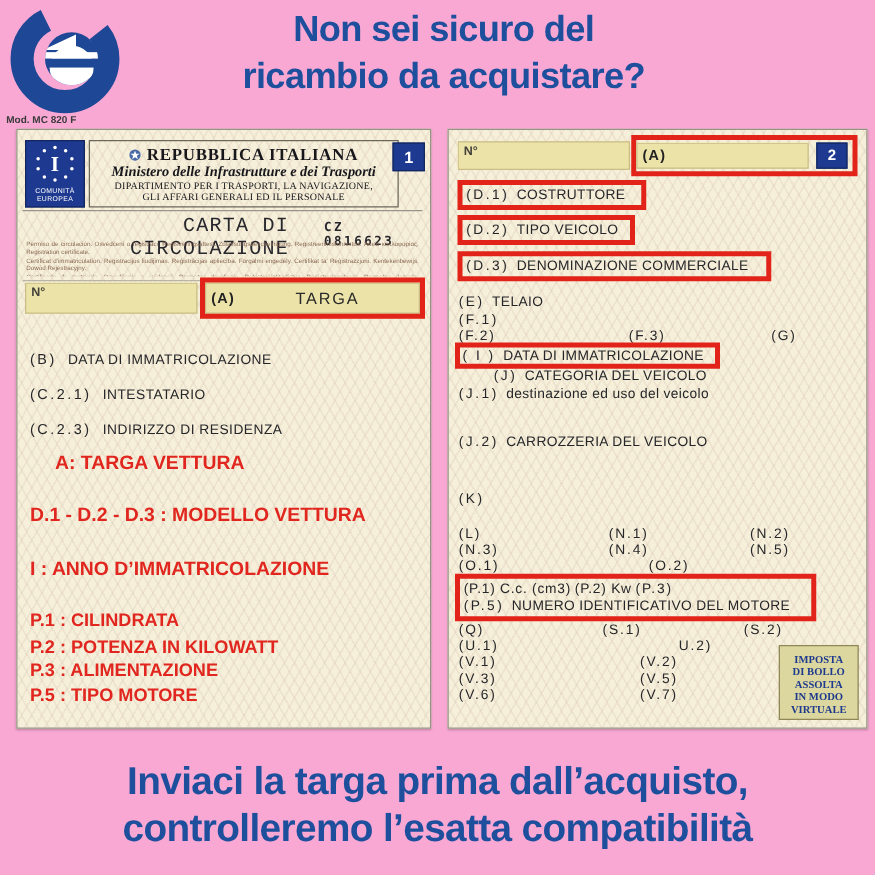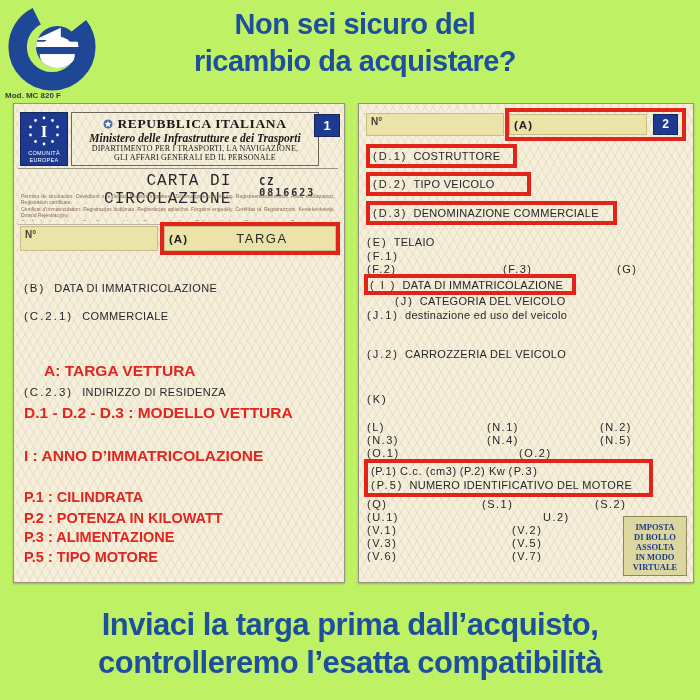--- a/index.html
+++ b/index.html
@@ -1,16 +1,16 @@
 <!DOCTYPE html>
 <html><head>
 <meta charset="utf-8">
 <style>
   html,body{margin:0;padding:0;background:#ffffff;}
-  .page{position:relative;width:700px;height:700px;background:#bef264;overflow:hidden;
+  .page{position:relative;width:700px;height:700px;background:#f9a8d4;overflow:hidden;
         font-family:"Liberation Sans",sans-serif;}
 
   
   .logo{position:absolute;left:8px;top:2px;width:88px;height:90px;}
   .headline{position:absolute;left:95px;top:6px;width:520px;text-align:center;
             color:#1d4f9c;font-weight:bold;font-size:29px;line-height:37px;letter-spacing:-0.5px;}
   .mod-label{position:absolute;left:5px;top:91px;font-size:8px;font-weight:bold;color:#3a3a3a;}
 
   
   .panel{position:absolute;top:103px;height:478px;background-color:#f6f0da;
@@ -172,23 +172,23 @@
 
     <div class="lp-targa beige red-frame">
       <span class="acode">(A)</span>
       <span class="targa-val">TARGA</span>
     </div>
 
     <div class="field-row" style="top:178px;">
       <span class="fcode">(B)</span><span class="flabel">DATA DI IMMATRICOLAZIONE</span>
     </div>
     <div class="field-row" style="top:206px;">
-      <span class="fcode">(C.2.1)</span><span class="flabel">COMMERCIALE</span>
-    </div>
-    <div class="field-row" style="top:234px;margin-top:48px;">
+      <span class="fcode">(C.2.1)</span><span class="flabel">INTESTATARIO</span>
+    </div>
+    <div class="field-row" style="top:234px;">
       <span class="fcode">(C.2.3)</span><span class="flabel">INDIRIZZO DI RESIDENZA</span>
     </div>
 
     <div class="red-note" style="top:258px;font-size:15.5px;margin-left:20px;">A: TARGA VETTURA</div>
     <div class="red-note" style="top:300px;font-size:15.5px;">D.1 - D.2 - D.3 : MODELLO VETTURA</div>
     <div class="red-note" style="top:343px;font-size:15.5px;">I : ANNO D’IMMATRICOLAZIONE</div>
     <div class="red-note" style="top:385px;font-size:14.5px;">P.1 : CILINDRATA</div>
     <div class="red-note" style="top:406px;font-size:14.5px;">P.2 : POTENZA IN KILOWATT</div>
     <div class="red-note" style="top:425px;font-size:14.5px;">P.3 : ALIMENTAZIONE</div>
     <div class="red-note" style="top:445px;font-size:14.5px;">P.5 :  TIPO MOTORE</div>
@@ -205,21 +205,21 @@
         <span class="acode">(A)</span>
       </div>
       <div class="rp-gap"></div>
       <div class="pnum2">2</div>
     </div>
 
     <div class="d-box red-frame" style="top:40px;width:151px;">
       <span class="fcode">(D.1)</span>
         <span class="rlabel">COSTRUTTORE</span>
     </div>
-    <div class="d-box red-frame" style="top:68px;width:165px;">
+    <div class="d-box red-frame" style="top:68px;width:142px;">
       <span class="fcode">(D.2)</span>
         <span class="rlabel">TIPO VEICOLO</span>
     </div>
     <div class="d-box red-frame" style="top:97px;width:251px;">
       <span class="fcode">(D.3)</span>
         <span class="rlabel">DENOMINAZIONE COMMERCIALE</span>
     </div>
 
     <div class="r-row" style="top:132px;">
       <span class="fcode">(E)</span><span class="rlabel">TELAIO</span>

